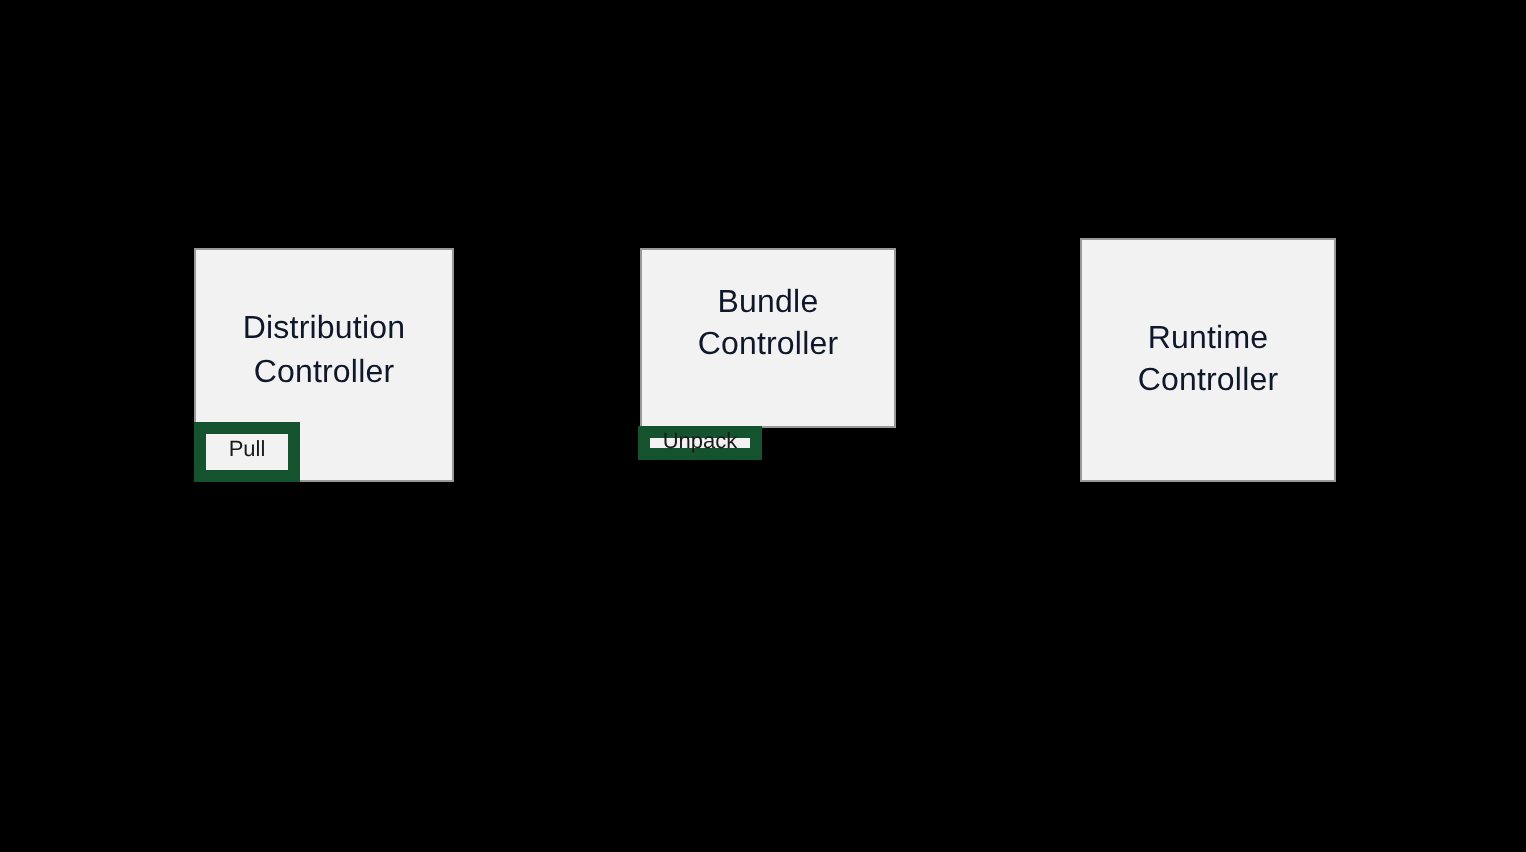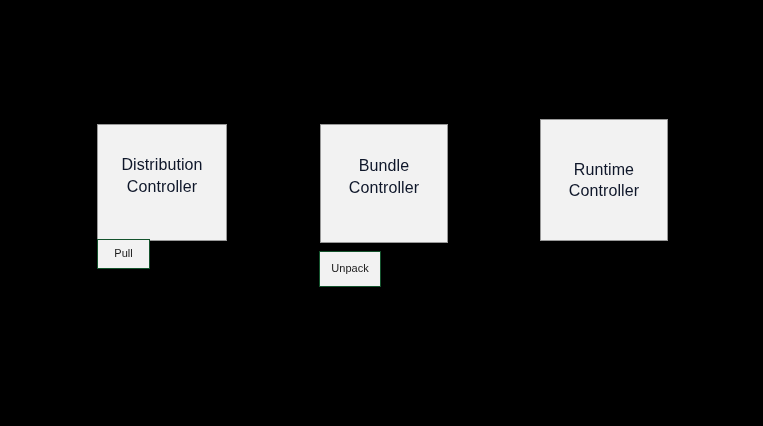--- a/index.html
+++ b/index.html
@@ -33,27 +33,26 @@
     color: #0f172a;
     letter-spacing: 0.1px;
     white-space: pre-line;
     padding: 0 6px;
     user-select: none;
   }
   .sub-node {
     position: absolute;
     box-sizing: border-box;
     background: #f2f2f2;
-    border: 1px solid #14532d;
+    border: 6px solid #14532d;
     display: flex;
     align-items: center;
     justify-content: center;
     text-align: center;
     z-index: 5;
-    margin-top: 28px;
   }
   .sub-node-label {
     font-size: 11px;
     line-height: 1.2;
     color: #1a1a1a;
     white-space: nowrap;
     padding: 0 5px;
     user-select: none;
   }
 
@@ -61,25 +60,25 @@
   #node-distribution-controller {
     left: 97px;  top: 124px;  width: 130px;  height: 117px;
   }
   #node-distribution-controller .node-label { padding-bottom: 14px; }
   #sub-node-pull {
     left: 97px;  top: 211px;  width: 53px;  height: 30px;
   }
 
   
   #node-bundle-controller {
-    left: 320px;  top: 124px;  width: 128px;  height: 119px;
+    left: 320px;  top: 124px;  width: 128px;  height: 90px;
   }
   #node-bundle-controller .node-label { padding-bottom: 14px; }
   #sub-node-unpack {
-    left: 319px;  top: 223px;  width: 62px;  height: 36px;
+    left: 319px;  top: 213px;  width: 62px;  height: 17px;
   }
 
   
   #node-runtime-controller {
     left: 540px;  top: 119px;  width: 128px;  height: 122px; align-items: center;
   }
 </style>
 </head>
 <body>
 

